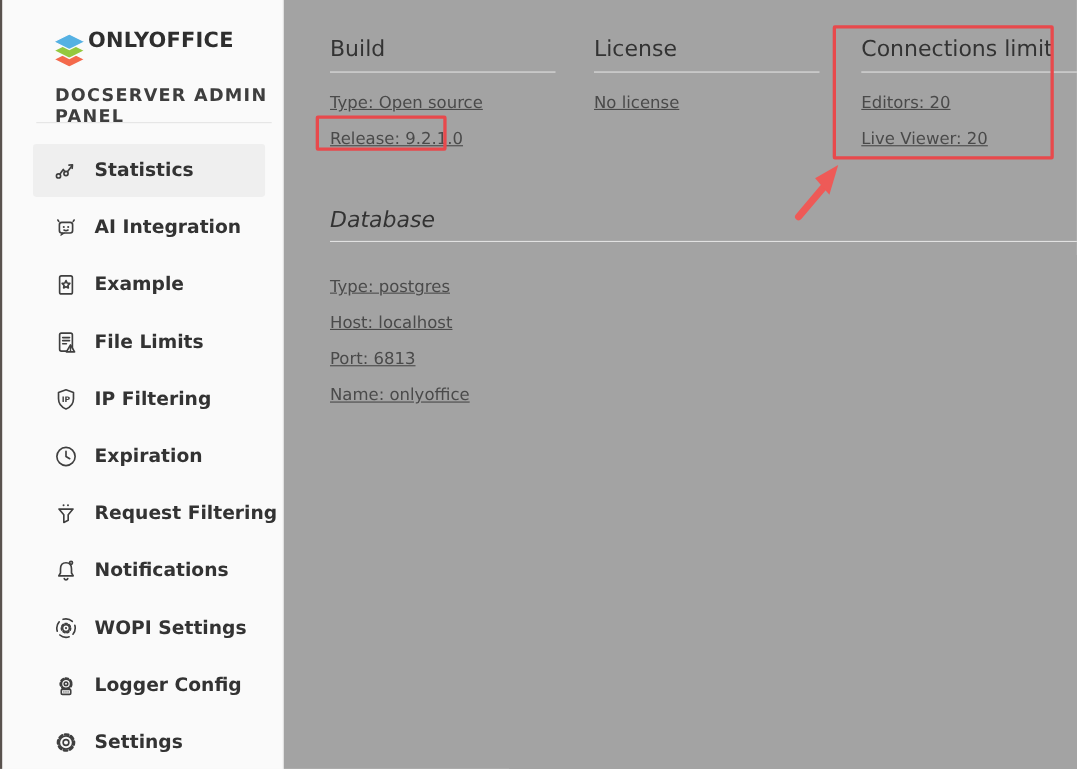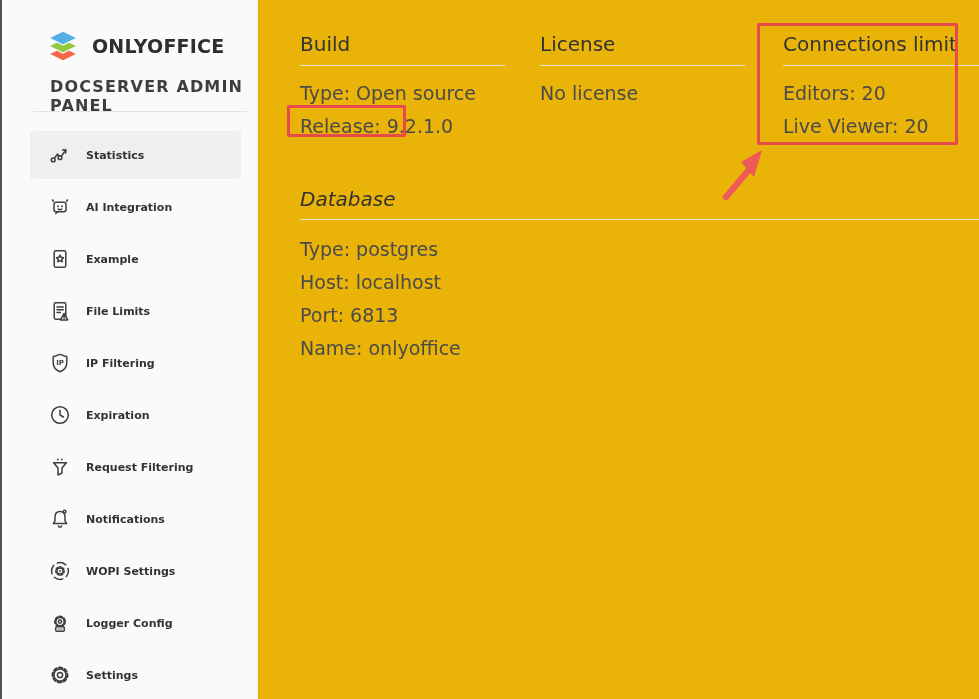--- a/index.html
+++ b/index.html
@@ -12,56 +12,56 @@
   body::before{ 
     content:"";position:absolute;left:0;top:0;width:2px;height:699px;
     background:#59524e;z-index:60;
   }
 
   
   .sidebar{
     position:absolute;left:0;top:0;width:258px;height:699px;
     background:#fafafa;border-right:1px solid #ececec;box-sizing:border-box;
   }
-  .logo-row{position:absolute;left:46px;top:26px;display:flex;align-items:center;gap:12px;}
+  .logo-row{position:absolute;left:46px;top:26px;display:flex;gap:0;}
   .logo-svg{width:34px;height:40px;display:block;}
   .logo-blue{fill:var(--logo-blue,#55b1e3);}
   .logo-green{fill:var(--logo-green,#94c83e);}
   .logo-orange{fill:var(--logo-orange,#f4694b);}
   .brand{font-size:19px;font-weight:700;color:#2e2e2e;letter-spacing:.2px;}
   .panel-subtitle{
     position:absolute;left:50px;top:77px;font-size:16px;font-weight:700;
     color:#3e3e3e;letter-spacing:1.15px;
   }
   .sidebar-divider{position:absolute;left:33px;top:111px;width:214px;height:1px;background:#e4e4e4;}
   .nav{position:absolute;left:0;top:129px;width:100%;}
   .nav-item{height:52px;display:flex;align-items:center;padding-left:48px;gap:14px;position:relative;cursor:pointer;}
   .nav-item.active::before{
     content:"";position:absolute;left:30px;right:16px;top:2px;bottom:2px;
     background:var(--active-bg,#efefef);border-radius:3px;
   }
   .nav-icon{width:24px;height:24px;position:relative;z-index:1;flex:0 0 24px;}
   .nav-icon svg{width:24px;height:24px;display:block;}
-  .nav-label{font-size:11px;font-weight:700;color:#333;position:relative;z-index:1;white-space:nowrap;}
+  .nav-label{font-size:17px;font-weight:700;color:#333;position:relative;z-index:1;white-space:nowrap;}
 
   
-  .main{position:absolute;left:258px;top:0;right:0;bottom:0;background:#eab308;}
+  .main{position:absolute;left:258px;top:0;right:0;bottom:0;background:#a3a3a3;}
   .col{position:absolute;top:30px;}
   .col-build{left:42px;width:205px;}
   .col-license{left:282px;width:205px;}
   .col-connections{left:525px;width:196px;}
   .section-title{
     margin:0;font-size:20px;font-weight:400;color:#333;line-height:28px;
     padding-bottom:7px;border-bottom:1px solid #e2e2e2;white-space:nowrap;
   }
-  .row{font-size:19px;color:#4a4a4a;line-height:16px;margin-top:17px;white-space:nowrap;}
+  .row{font-size:15px;color:#4a4a4a;line-height:16px;margin-top:17px;white-space:nowrap;text-decoration:underline;}
   .rows .row:first-child{margin-top:19px;}
   .db{position:absolute;left:42px;right:0;top:185px;}
   .db .section-title{padding-bottom:6px;font-style:italic;}
-  .db .rows .row:first-child{margin-top:21px;}
+  .db .rows .row:first-child{margin-top:32px;}
 
   
   .anno-box{
     position:absolute;border:3px solid var(--annotation-red,#e8494c);
     border-radius:2px;box-sizing:border-box;pointer-events:none;z-index:50;
   }
   .version-box{left:29px;top:105px;width:119px;height:32px;}
   .connections-box{left:499px;top:23px;width:201px;height:122px;}
   .anno-arrow{
     position:absolute;left:442px;top:143px;width:80px;height:64px;

